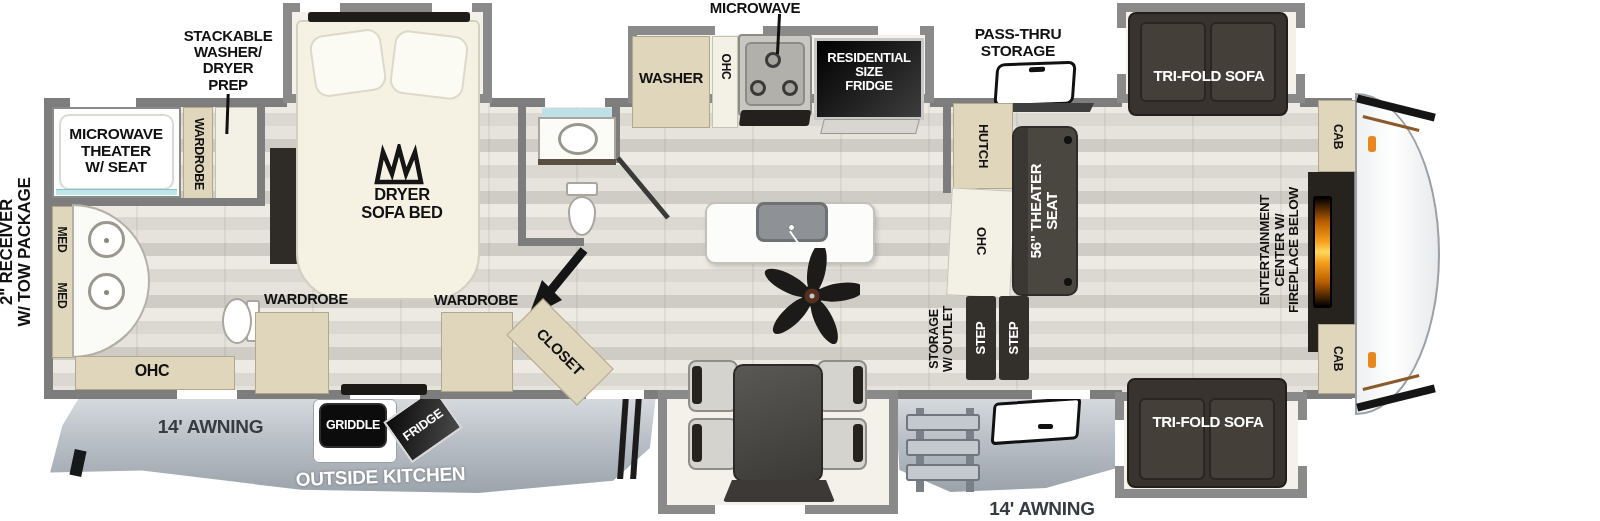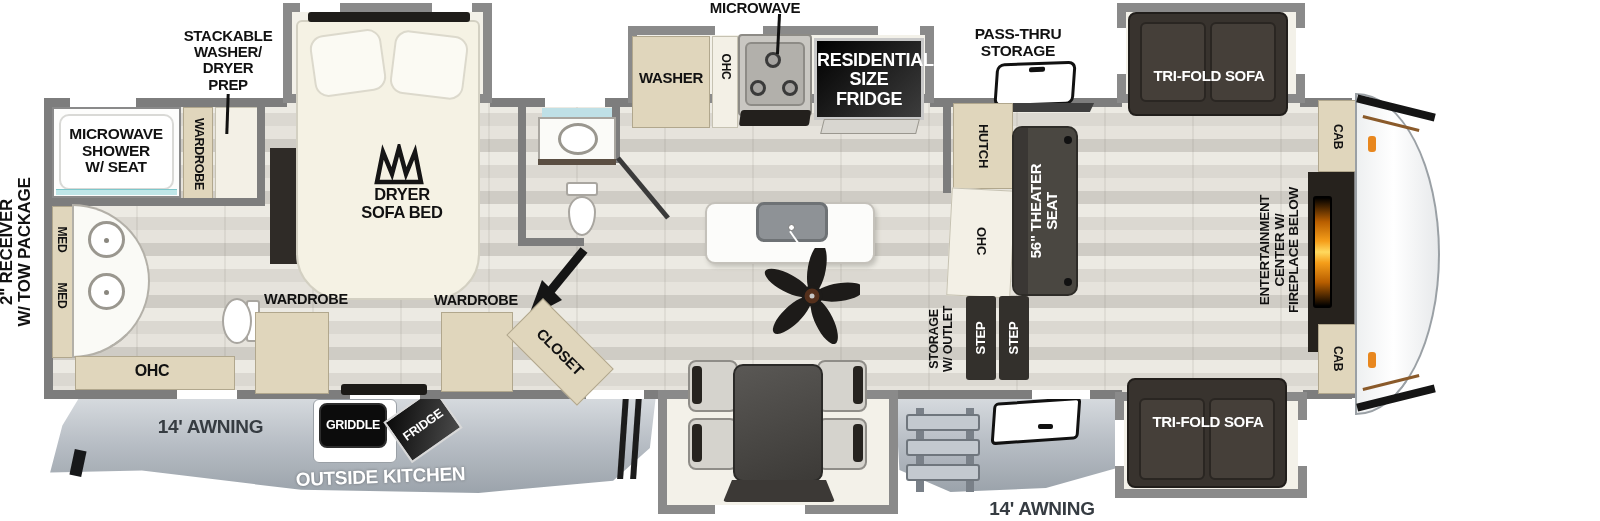--- a/index.html
+++ b/index.html
@@ -80,21 +80,21 @@
   <div class="win" style="left:350px;top:390px;width:70px;height:9px;"></div>
   <div class="win" style="left:586px;top:390px;width:58px;height:9px;"></div>
   <div class="win" style="left:1032px;top:390px;width:58px;height:9px;"></div>
 
   <div class="abs" style="left:52px;top:107px;width:129px;height:91px;background:#fdfdfc;border:2px solid #8a8a8a;">
     <div class="abs" style="left:5px;top:5px;width:115px;height:76px;border:2px solid #d9d9d6;border-radius:10px;background:#fff;"></div>
     <div class="abs" style="left:2px;top:80px;width:121px;height:6px;background:#bfe6e8;border-top:1px solid #7ec7cb;"></div>
   </div>
   <div class="lb" style="left:56px;top:126px;width:120px;font-size:15.5px;">
     <div>MICROWAVE</div>
-    <div>SHOWER</div>
+    <div>THEATER</div>
     <div>W/ SEAT</div>
   </div>
   <div class="tanbox" style="left:183px;top:107px;width:30px;height:92px;"></div>
   <div class="lb rot90" style="left:152px;top:147px;width:92px;height:14px;font-size:12.5px;">WARDROBE</div>
   <div class="cream" style="left:215px;top:107px;width:44px;height:92px;"></div>
   <div class="wall" style="left:48px;top:198px;width:215px;height:8px;"></div>
   <div class="wall" style="left:257px;top:103px;width:8px;height:103px;"></div>
 
   <div class="tanbox" style="left:52px;top:206px;width:28px;height:152px;"></div>
   <div class="abs" style="left:72px;top:204px;width:78px;height:154px;background:#fafaf6;border:2px solid #b3b0a8;
@@ -175,21 +175,21 @@
   <div class="lb" style="left:634px;top:70px;width:74px;font-size:15px;">WASHER</div>
   <div class="cream" style="left:712px;top:36px;width:26px;height:92px;"></div>
   <div class="lb rot90" style="left:705px;top:60px;width:40px;height:13px;font-size:12px;">OHC</div>
   <div class="abs" style="left:738px;top:34px;width:74px;height:82px;background:#c9c7c2;border:2px solid #8d8b86;border-radius:4px;"></div>
   <div class="abs" style="left:745px;top:42px;width:60px;height:64px;background:#b2b0ab;border:2px solid #8d8b86;border-radius:6px;"></div>
   <div class="abs" style="left:765px;top:52px;width:16px;height:16px;border:3px solid #3a3a3a;border-radius:50%;background:#a5a3a0;"></div>
   <div class="abs" style="left:750px;top:80px;width:16px;height:16px;border:3px solid #3a3a3a;border-radius:50%;background:#a5a3a0;"></div>
   <div class="abs" style="left:782px;top:80px;width:16px;height:16px;border:3px solid #3a3a3a;border-radius:50%;background:#a5a3a0;"></div>
   <div class="abs" style="left:740px;top:110px;width:70px;height:16px;background:#23201d;border-radius:3px;transform:skewX(-8deg);"></div>
   <div class="abs" style="left:814px;top:38px;width:110px;height:82px;background:linear-gradient(135deg,#000 0%,#3d3d3d 100%);border:3px solid #c8c8c8;">
-    <div class="lb wt" style="left:0;top:10px;width:100%;font-size:18px;">
+    <div class="lb wt" style="left:0;top:10px;width:100%;font-size:13px;">
       <div>RESIDENTIAL</div>
       <div>SIZE</div>
       <div>FRIDGE</div>
     </div>
   </div>
   <div class="abs" style="left:822px;top:119px;width:96px;height:15px;background:#d8d6d0;border:1px solid #9a978f;transform:skewX(-14deg);"></div>
   <div class="lb" style="left:690px;top:0;width:130px;font-size:15px;">MICROWAVE</div>
   <div class="abs" style="left:777px;top:14px;width:3px;height:40px;background:#111;transform:rotate(3deg);"></div>
 
   <div class="lb" style="left:943px;top:26px;width:150px;font-size:15.5px;">

